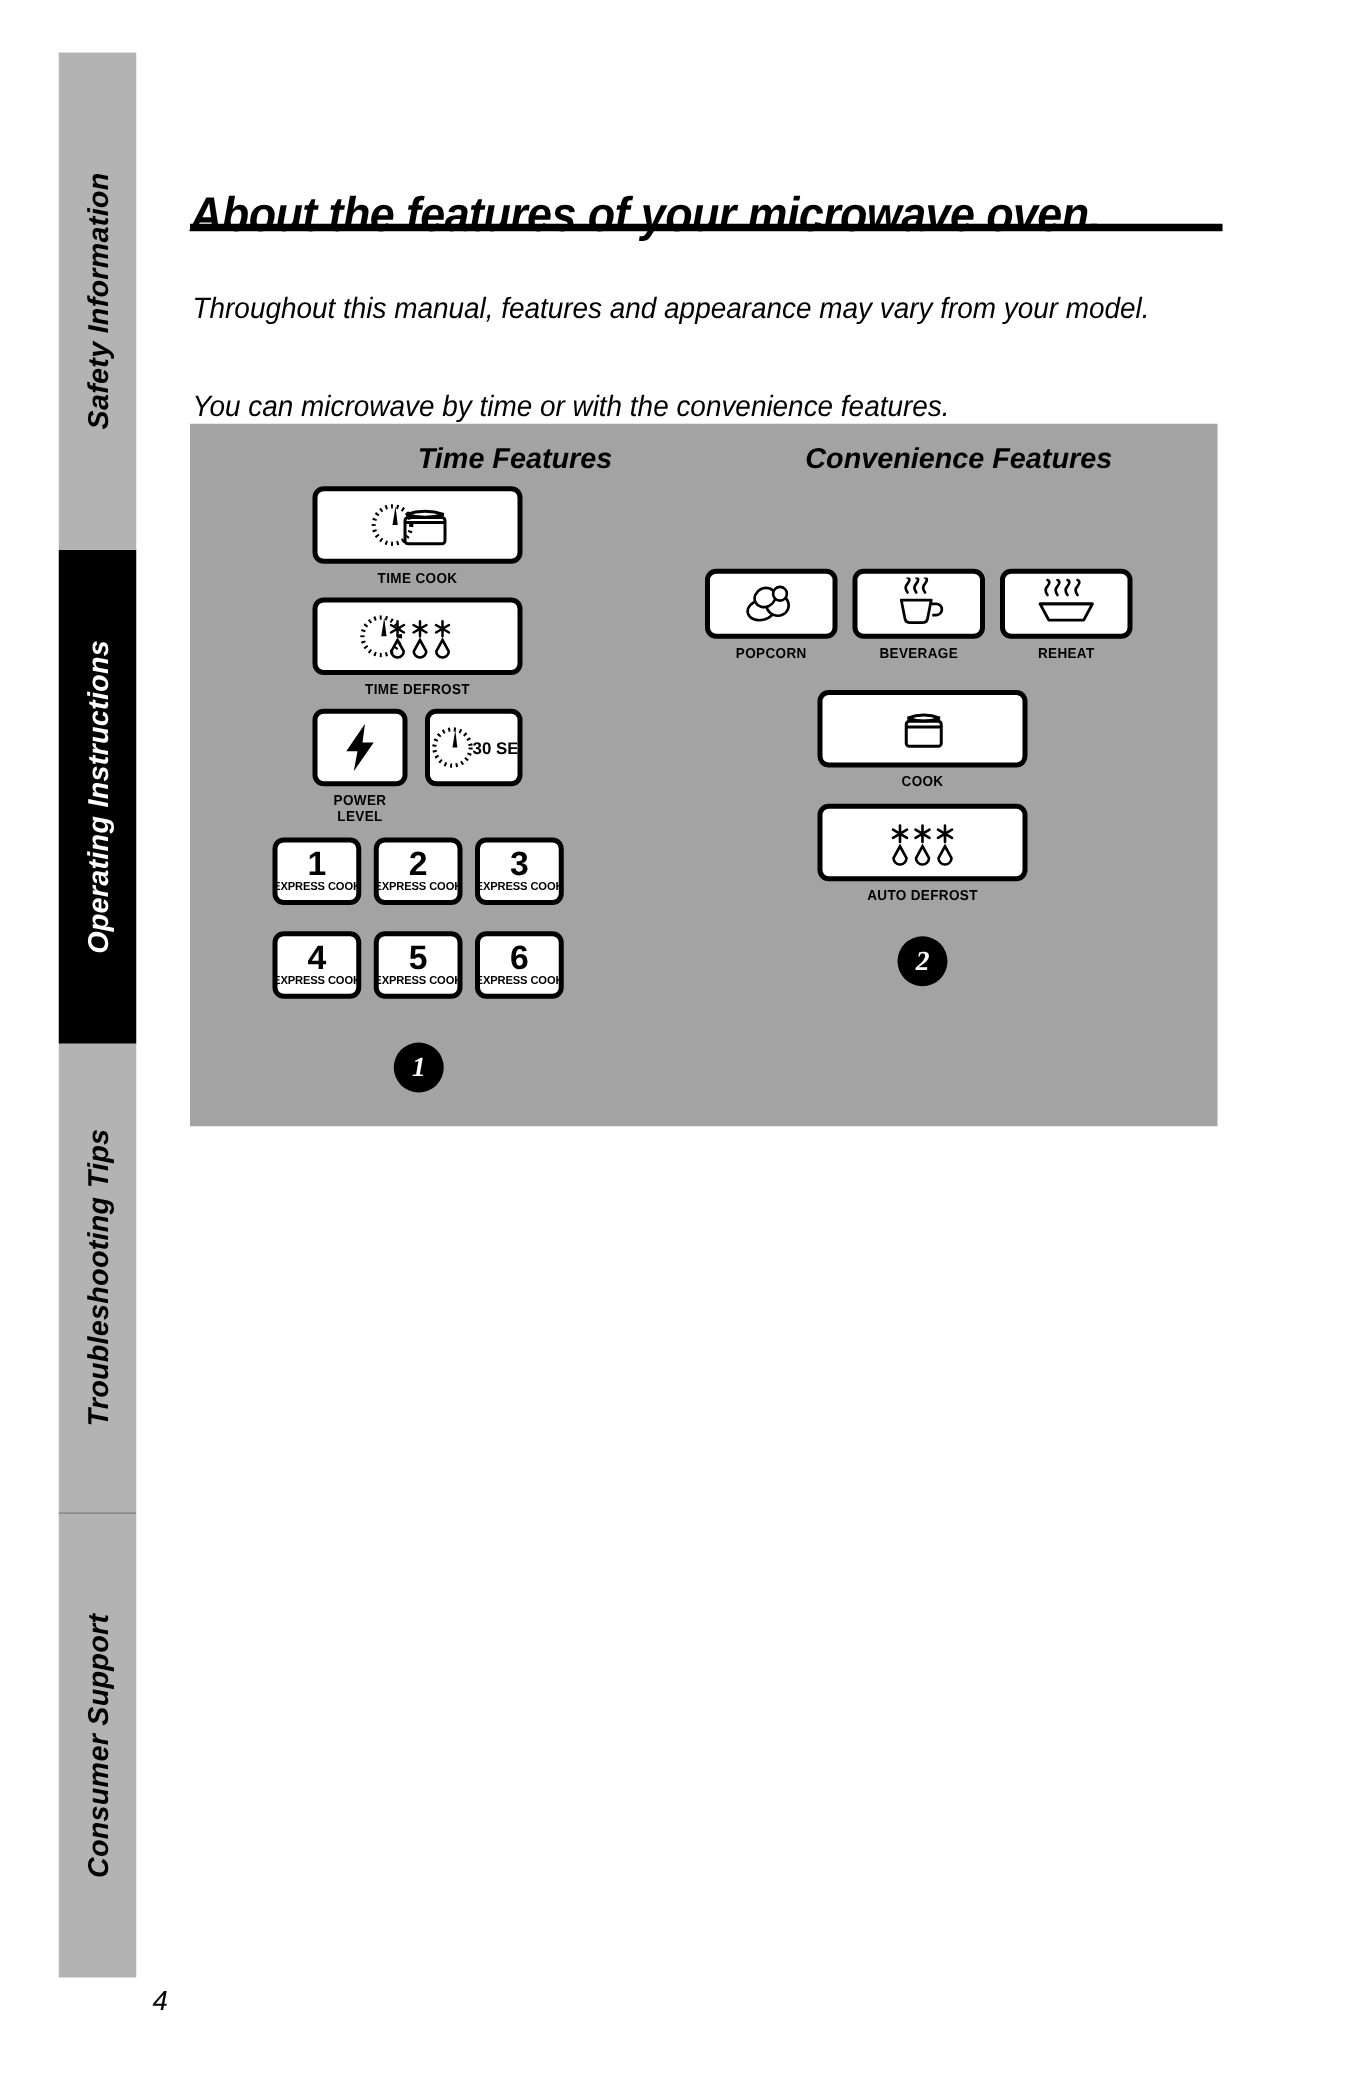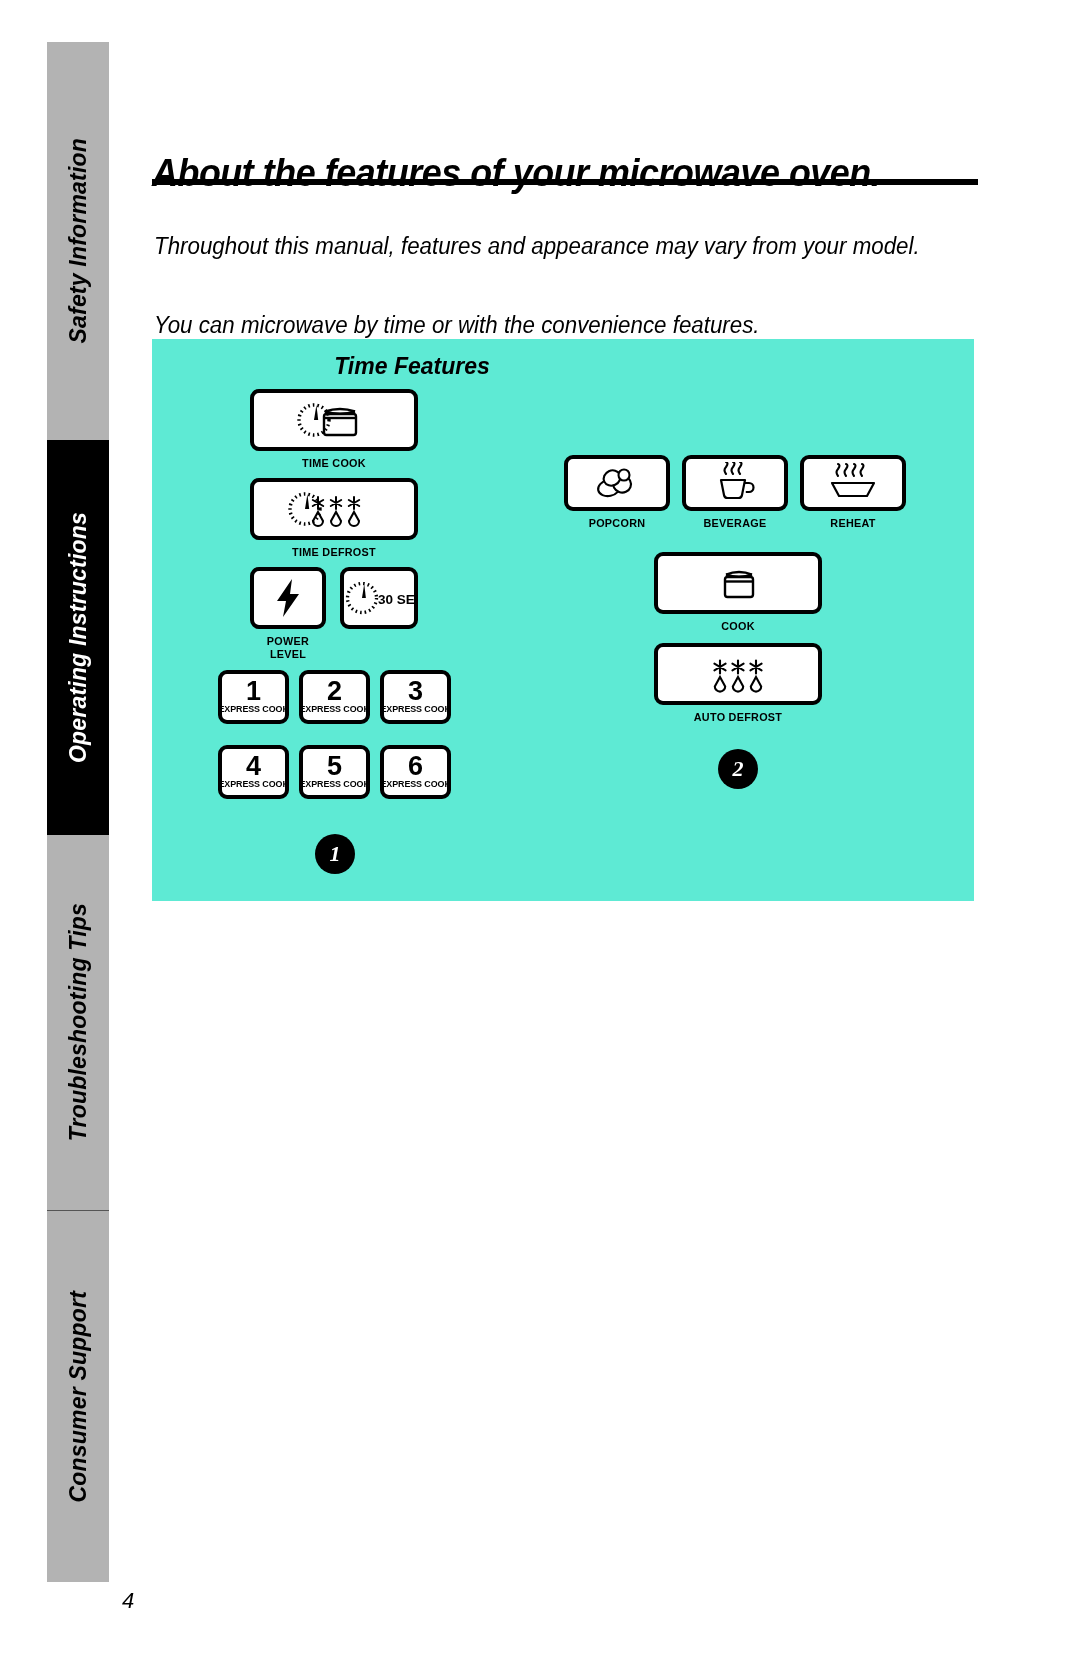--- a/index.html
+++ b/index.html
@@ -56,21 +56,21 @@
     font-size:23.5px;font-style:italic;color:#000;
     white-space:nowrap;
     transform:scaleX(0.95);transform-origin:left center;
   }
   #lede1{top:209px;}
   #lede2{top:288px;}
 
   
   #panel{
     position:absolute;left:0px;top:339px;width:822px;height:562px;
-    background:#5eead4;
+    background:#a3a3a3;
   }
   .col-heading{
     position:absolute;
     font-size:23px;font-weight:bold;font-style:italic;
     color:#000;text-align:center;white-space:nowrap;
   }
   #heading-time{left:150px;top:14px;width:220px;}
   #heading-conv{left:460px;top:14px;width:310px;}
 
   
@@ -154,20 +154,21 @@
 
   <h1 id="page-title">About the features of your microwave oven.</h1>
   <div id="title-rule"></div>
 
   <p class="lede" id="lede1">Throughout this manual, features and appearance may vary from your model.</p>
   <p class="lede" id="lede2">You can microwave by time or with the convenience features.</p>
 
   <div id="panel">
 
     <div class="col-heading" id="heading-time">Time Features</div>
+    <div class="col-heading" id="heading-conv">Convenience Features</div>
 
     <div class="key" style="left:98px;top:50px;width:168px;height:62px;">
       <span>
         <svg width="100" height="44" viewBox="0 0 100 44">
           <g fill="none" stroke="#000" stroke-width="2.4">
             <circle cx="30" cy="22" r="15" stroke-dasharray="1.6 3.0" stroke-width="3.4"></circle>
           </g>
           <path d="M30 22 L32.4 7 L34.2 22 Z" fill="#000"></path>
           <g fill="none" stroke="#000" stroke-width="2.4" stroke-linejoin="round">
             <rect x="40" y="16" width="32" height="21" rx="2.5"></rect>

